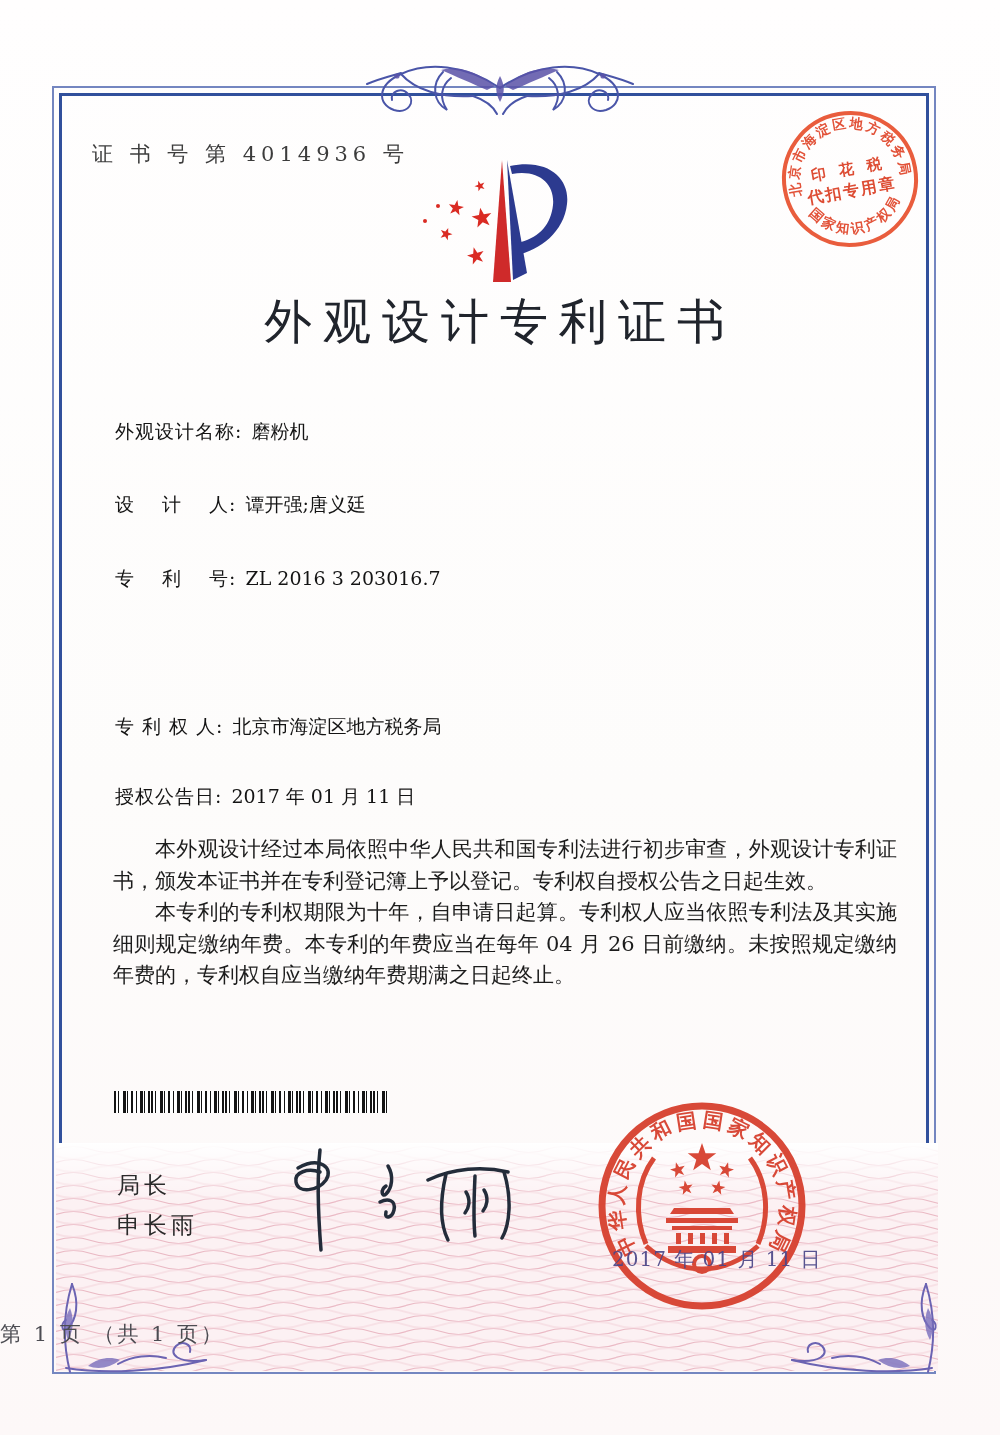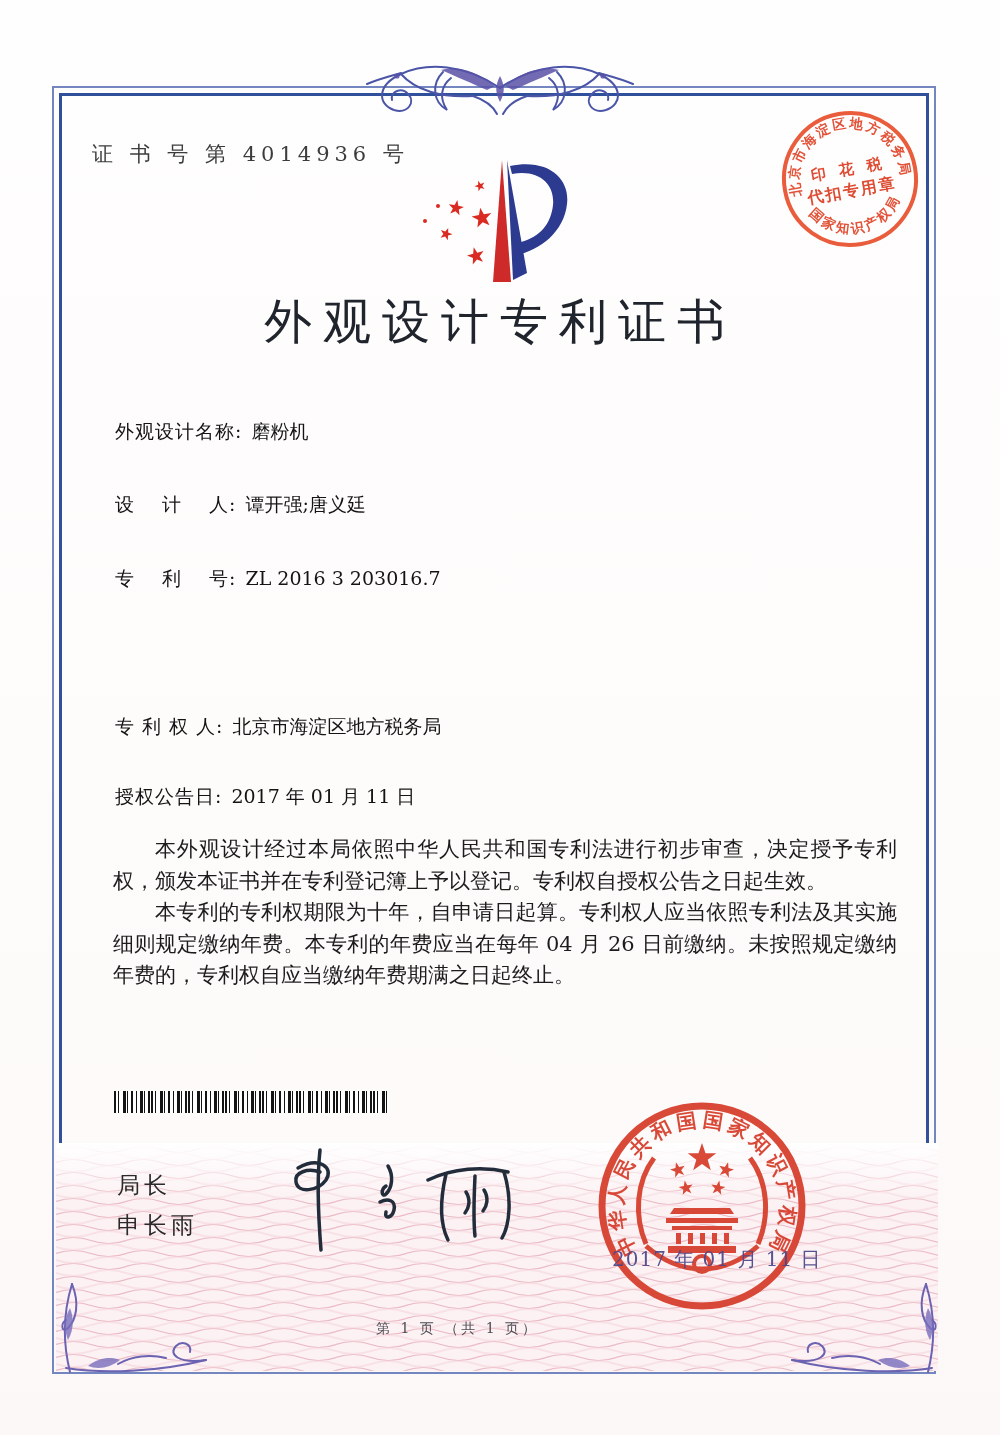--- a/index.html
+++ b/index.html
@@ -46,22 +46,22 @@
   .tax-stamp{position:absolute;left:775px;top:104px;transform:rotate(-10deg);opacity:.93;}
   .official-seal{position:absolute;left:592px;top:1096px;opacity:.95;}
   .seal-date{position:absolute;left:612px;top:1246px;font-size:20px;letter-spacing:1px;
     color:#4b4688;opacity:.92;white-space:nowrap;}
   .logo{position:absolute;left:398px;top:156px;}
   
   .top-ornament{position:absolute;left:345px;top:56px;}
   .corner-bl{position:absolute;left:58px;top:1280px;}
   .corner-br{position:absolute;left:790px;top:1280px;transform:scale(-1,1);}
   
-  .footer{position:absolute;left:0;top:1320px;width:915px;text-align:center;
-    font-size:14px;letter-spacing:3px;color:#4c4c52;}
+  .footer{position:absolute;left:0;top:1320px;width:915px;text-align:left;
+    font-size:21px;letter-spacing:3px;color:#4c4c52;}
 </style>
 </head>
 <body>
 
 <div id="page">
 
   <div class="frame-outer"></div>
   <div class="frame-inner"></div>
 
   <div class="guilloche">
@@ -177,21 +177,21 @@
     <span class="lab">专　 利　 号:</span><span class="val">ZL 2016 3 203016.7</span>
   </div>
   <div class="field" style="top:714px">
     <span class="lab">专 利 权 人:</span><span class="val">北京市海淀区地方税务局</span>
   </div>
   <div class="field" style="top:784px">
     <span class="lab">授权公告日:</span><span class="val">2017 年 01 月 11 日</span>
   </div>
 
   <div class="body-text">
-    <p>本外观设计经过本局依照中华人民共和国专利法进行初步审查，决定授予专利权，颁发本证书并在专利登记簿上予以登记。专利权自授权公告之日起生效。</p>
+    <p>本外观设计经过本局依照中华人民共和国专利法进行初步审查，外观设计专利证书，颁发本证书并在专利登记簿上予以登记。专利权自授权公告之日起生效。</p>
     <p>本专利的专利权期限为十年，自申请日起算。专利权人应当依照专利法及其实施细则规定缴纳年费。本专利的年费应当在每年 04 月 26 日前缴纳。未按照规定缴纳年费的，专利权自应当缴纳年费期满之日起终止。</p>
   </div>
 
   <div class="barcode"></div>
 
   <div class="director-title">局长</div>
   <div class="director-name">申长雨</div>
 
   <svg class="signature" width="250" height="120" viewBox="0 0 250 120">
     <g stroke="#232c3a" stroke-width="3.5" fill="none" stroke-linecap="round" stroke-linejoin="round">

